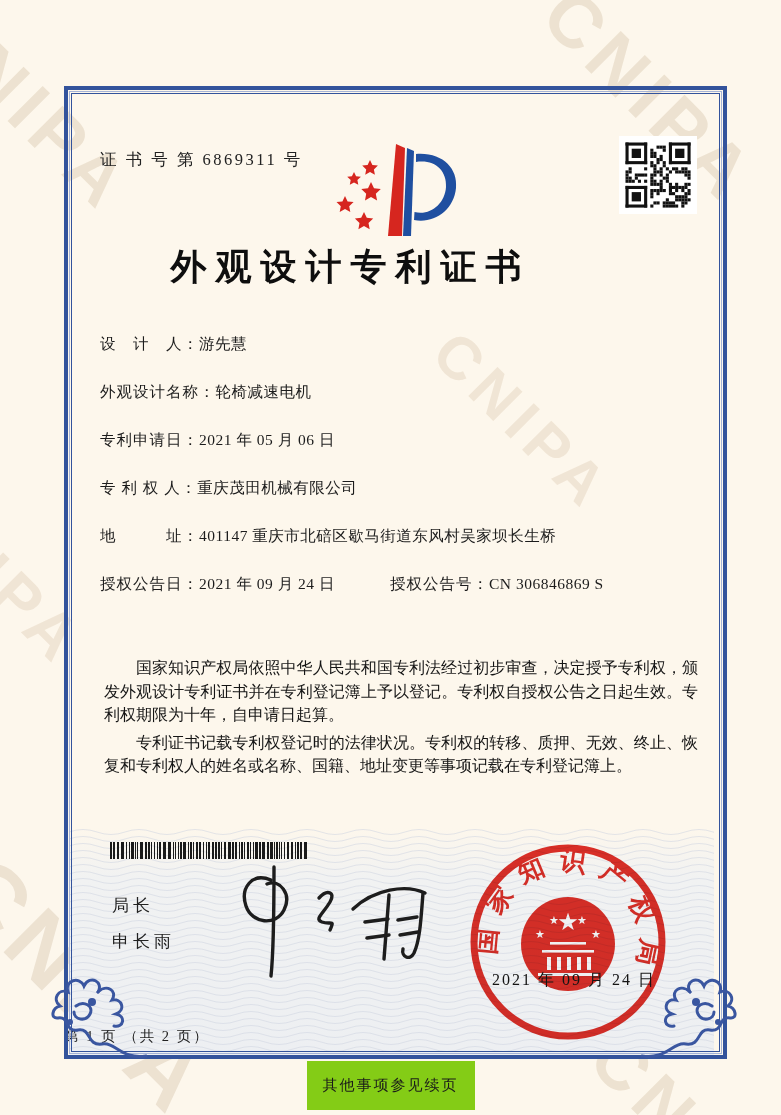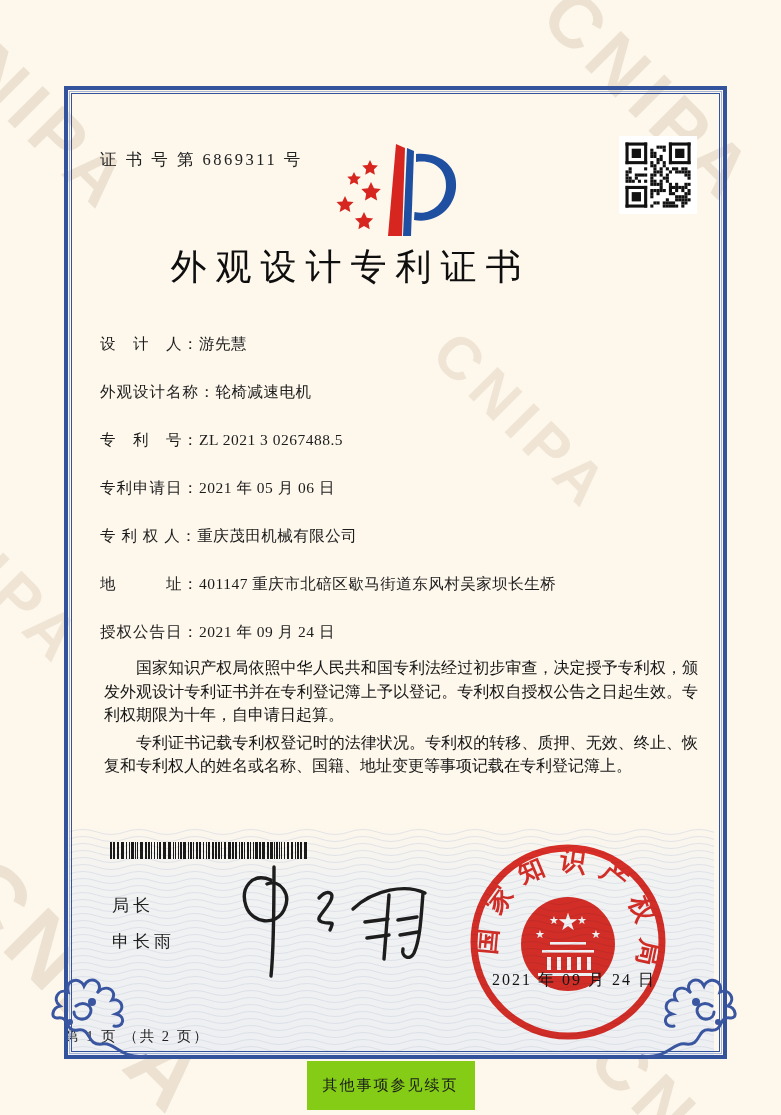--- a/index.html
+++ b/index.html
@@ -32,21 +32,21 @@
   .waves{position:absolute;left:69px;top:828px;width:645px;height:228px;z-index:1;
          background:linear-gradient(180deg,rgba(244,244,242,0) 0%,#f1f2f2 22%,#edeff2 100%);}
   .waves svg{position:absolute;inset:0;}
 
   .certno{position:absolute;left:100px;top:149px;font-size:16.5px;letter-spacing:2.5px;z-index:2;color:#222;}
 
   .logo{position:absolute;left:330px;top:124px;z-index:2;}
   .qr{position:absolute;left:619px;top:136px;width:78px;height:78px;background:#fff;z-index:2;}
 
   .title{position:absolute;left:0;top:243px;width:701px;text-align:center;z-index:2;
-         font-size:36px;font-weight:normal;letter-spacing:9px;color:#0e0e0e;}
+         font-size:36px;font-weight:bold;letter-spacing:9px;color:#0e0e0e;}
 
   .fields{position:absolute;left:100px;top:333px;width:600px;z-index:2;}
   .frow{font-size:15.5px;line-height:21px;margin-bottom:27px;letter-spacing:.5px;white-space:nowrap;}
   .frow .lbl{letter-spacing:1px;}
   .grant{display:flex;}
   .grant .g1{width:290px;}
 
   .paras{position:absolute;left:100px;top:652px;width:602px;z-index:2;font-size:16px;
          line-height:23.5px;text-align:justify;color:#151515;}
   .paras p{margin:4px;text-indent:2em;}
@@ -295,26 +295,26 @@
       <rect x="53" y="68.5" width="3.1" height="3.1" fill="#111"></rect>
       <rect x="56.1" y="68.5" width="3.1" height="3.1" fill="#111"></rect>
       <rect x="62.300000000000004" y="68.5" width="3.1" height="3.1" fill="#111"></rect>
     </svg>
 
   <div class="title">外观设计专利证书</div>
 
   <div class="fields">
     <div class="frow"><span class="lbl">设　计　人：</span><span>游先慧</span></div>
     <div class="frow"><span class="lbl">外观设计名称：</span><span>轮椅减速电机</span></div>
-    <div class="frow"><span class="lbl">专　利　号：</span><span>ZL 2021 3 0267488.5</span></div>
     <div class="frow"><span class="lbl">专利申请日：</span><span>2021 年 05 月 06 日</span></div>
     <div class="frow"><span class="lbl">专 利 权 人：</span><span>重庆茂田机械有限公司</span></div>
     <div class="frow"><span class="lbl">地　　　址：</span><span>401147 重庆市北碚区歇马街道东风村吴家坝长生桥</span></div>
     <div class="frow grant">
       <span class="g1"><span class="lbl">授权公告日：</span><span>2021 年 09 月 24 日</span></span>
+      <span><span class="lbl">授权公告号：</span><span>CN 306846869 S</span></span>
     </div>
   </div>
 
   <div class="paras">
     <p>国家知识产权局依照中华人民共和国专利法经过初步审查，决定授予专利权，颁发外观设计专利证书并在专利登记簿上予以登记。专利权自授权公告之日起生效。专利权期限为十年，自申请日起算。</p>
     <p>专利证书记载专利权登记时的法律状况。专利权的转移、质押、无效、终止、恢复和专利权人的姓名或名称、国籍、地址变更等事项记载在专利登记簿上。</p>
   </div>
 
   <svg class="barcode" id="barsvg" width="202" height="17" viewBox="0 0 202 17">
       <rect x="0" y="0" width="2" height="17" fill="#1a1a1a"></rect>

